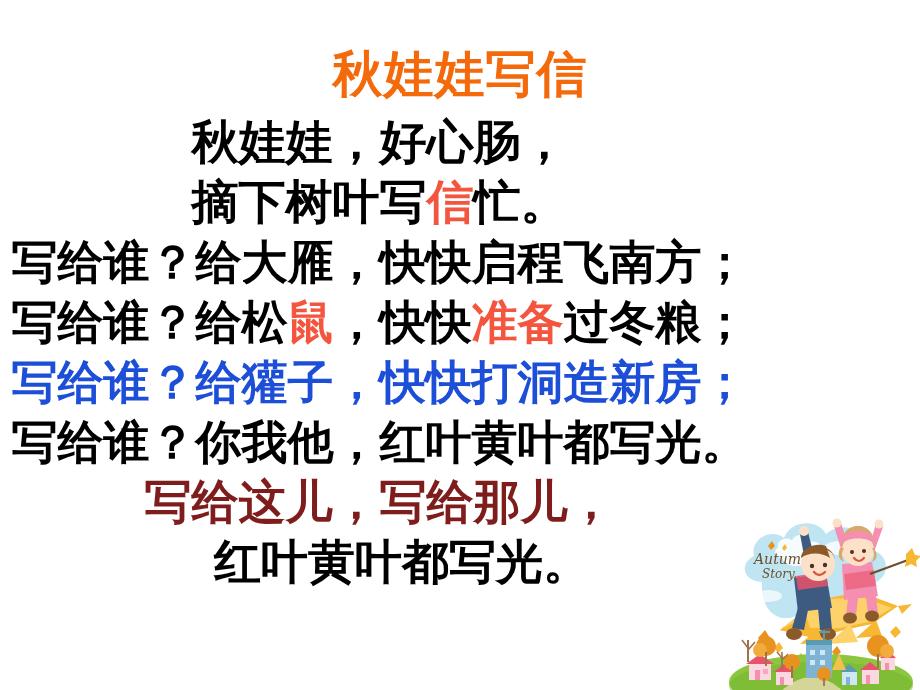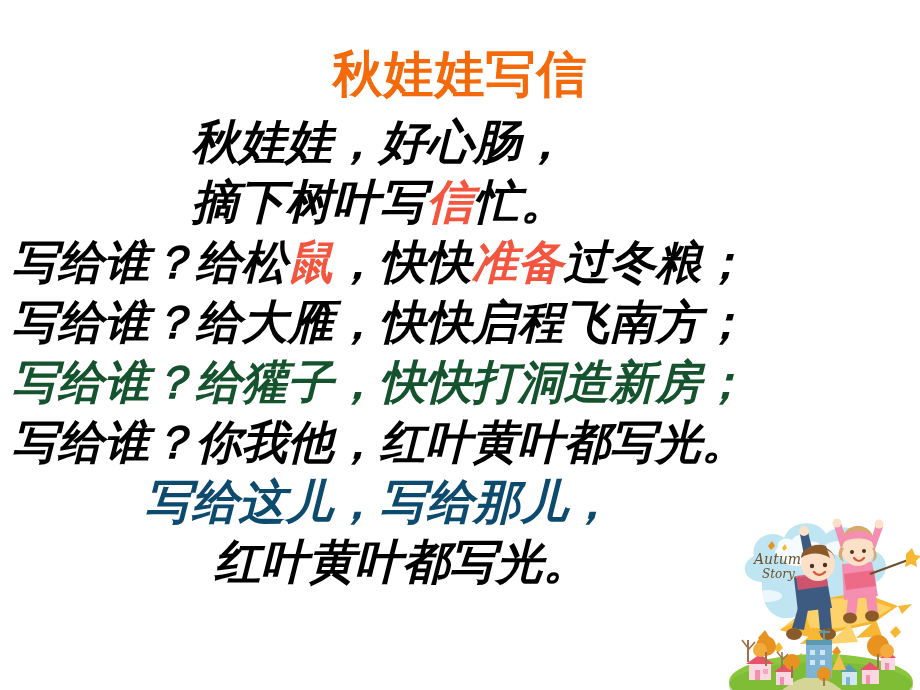--- a/index.html
+++ b/index.html
@@ -48,21 +48,20 @@
     color: #000000;
     font-size: 47px;
     line-height: 60px;
     font-weight: bold;
     letter-spacing: 0px;
   }
   .poem-line {
     width: 759px;
     white-space: nowrap;
     text-align: center;
-    font-style: italic;
   }
   .poem-line.wide {
     text-align: center;
     font-size: 46px;
   }
   .hl { 
     color: #f4553e;
   }
 
   
@@ -85,25 +84,25 @@
 
 <div id="slide" style="background: rgb(255, 255, 255);">
 
   <div class="poem-title" style="color: rgb(244, 105, 10);">
     <span>秋娃娃写信</span>
   </div>
 
   <div class="poem-body" id="poem-body">
       <div class="poem-line" id="line-1"><span style="color: rgb(0, 0, 0);">秋娃娃，好心肠，</span></div>
       <div class="poem-line" id="line-2"><span style="color: rgb(0, 0, 0); margin-top: 8px;">摘下树叶写</span><span class="hl" style="color: rgb(244, 85, 62);">信</span><span style="color: rgb(0, 0, 0);">忙。</span></div>
+      <div class="poem-line wide" id="line-3"><span style="color: rgb(0, 0, 0);">写给谁？给大雁，快快启程飞南方；</span></div>
       <div class="poem-line wide" id="line-4"><span style="color: rgb(0, 0, 0);">写给谁？给松</span><span class="hl" style="color: rgb(244, 85, 62);">鼠</span><span style="color: rgb(0, 0, 0);">，快快</span><span class="hl" style="color: rgb(244, 85, 62);">准备</span><span style="color: rgb(0, 0, 0);">过冬粮；</span></div>
-      <div class="poem-line wide" id="line-3"><span style="color: rgb(0, 0, 0);">写给谁？给大雁，快快启程飞南方；</span></div>
-      <div class="poem-line wide" id="line-5"><span style="color: #14532d;">写给谁？给獾子，快快打洞造新房；</span></div>
+      <div class="poem-line wide" id="line-5"><span style="color: #1d4ed8;">写给谁？给獾子，快快打洞造新房；</span></div>
       <div class="poem-line wide" id="line-6"><span style="color: rgb(0, 0, 0);">写给谁？你我他，红叶黄叶都写光。</span></div>
-      <div class="poem-line" id="line-7"><span style="color: #0c4a6e;">写给这儿，写给那儿，</span></div>
+      <div class="poem-line" id="line-7"><span style="color: #7f1d1d;">写给这儿，写给那儿，</span></div>
       <div class="poem-line" id="line-8"><span style="color: rgb(0, 0, 0); margin-left: 45px;">红叶黄叶都写光。</span></div>
     </div>
 
   <div id="autumn-illustration">
     <svg viewBox="0 0 198 178" xmlns="http://www.w3.org/2000/svg">
       <defs>
         <clipPath id="clipAll">
             <rect x="0" y="0" width="198" height="178"></rect>
           </clipPath>
       </defs>

